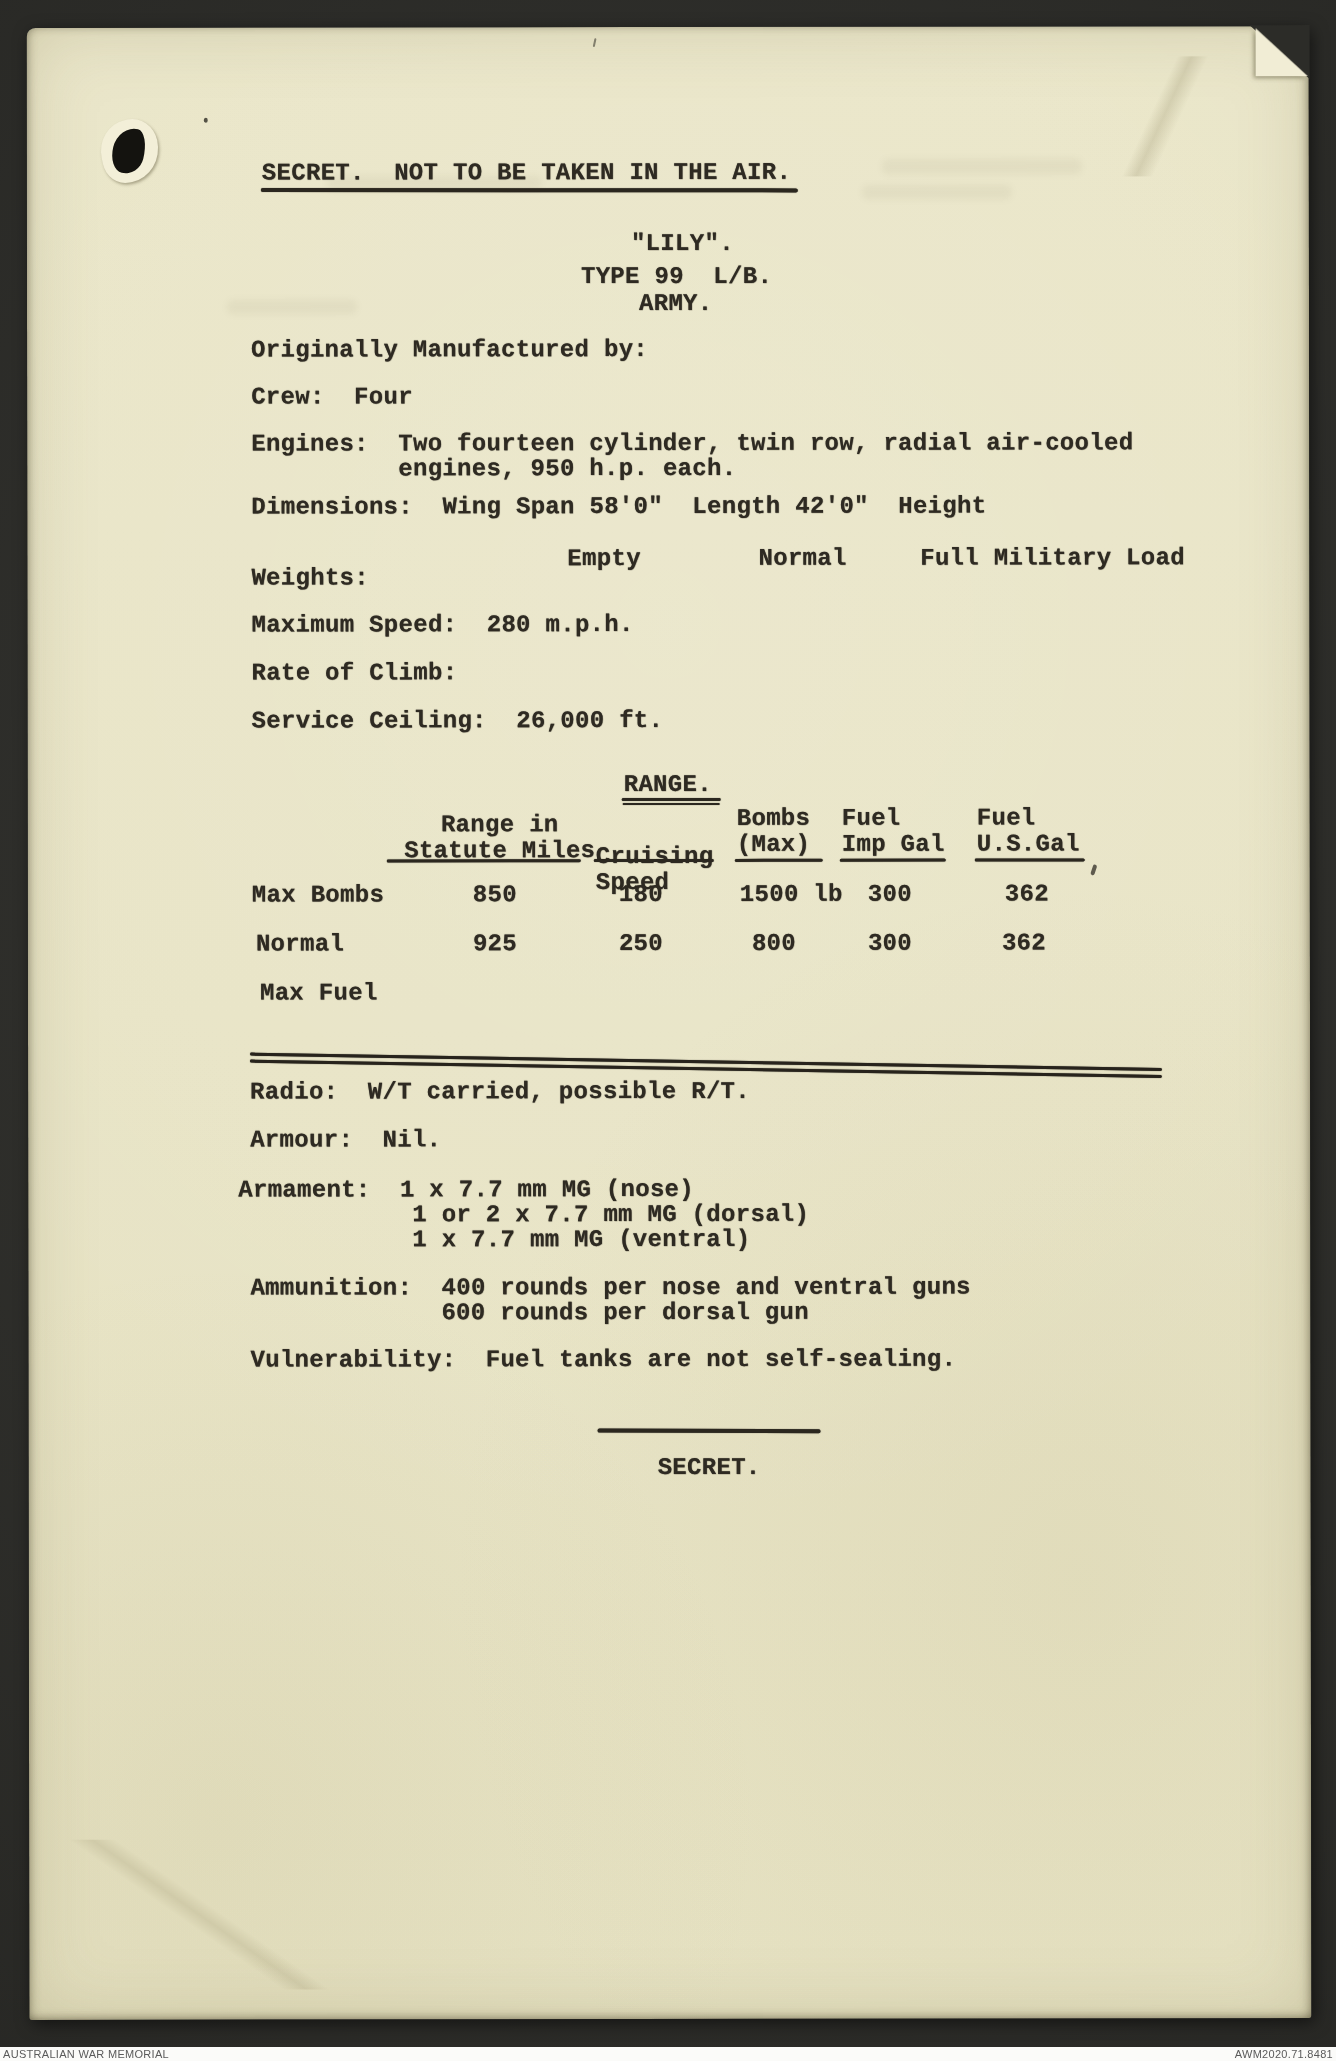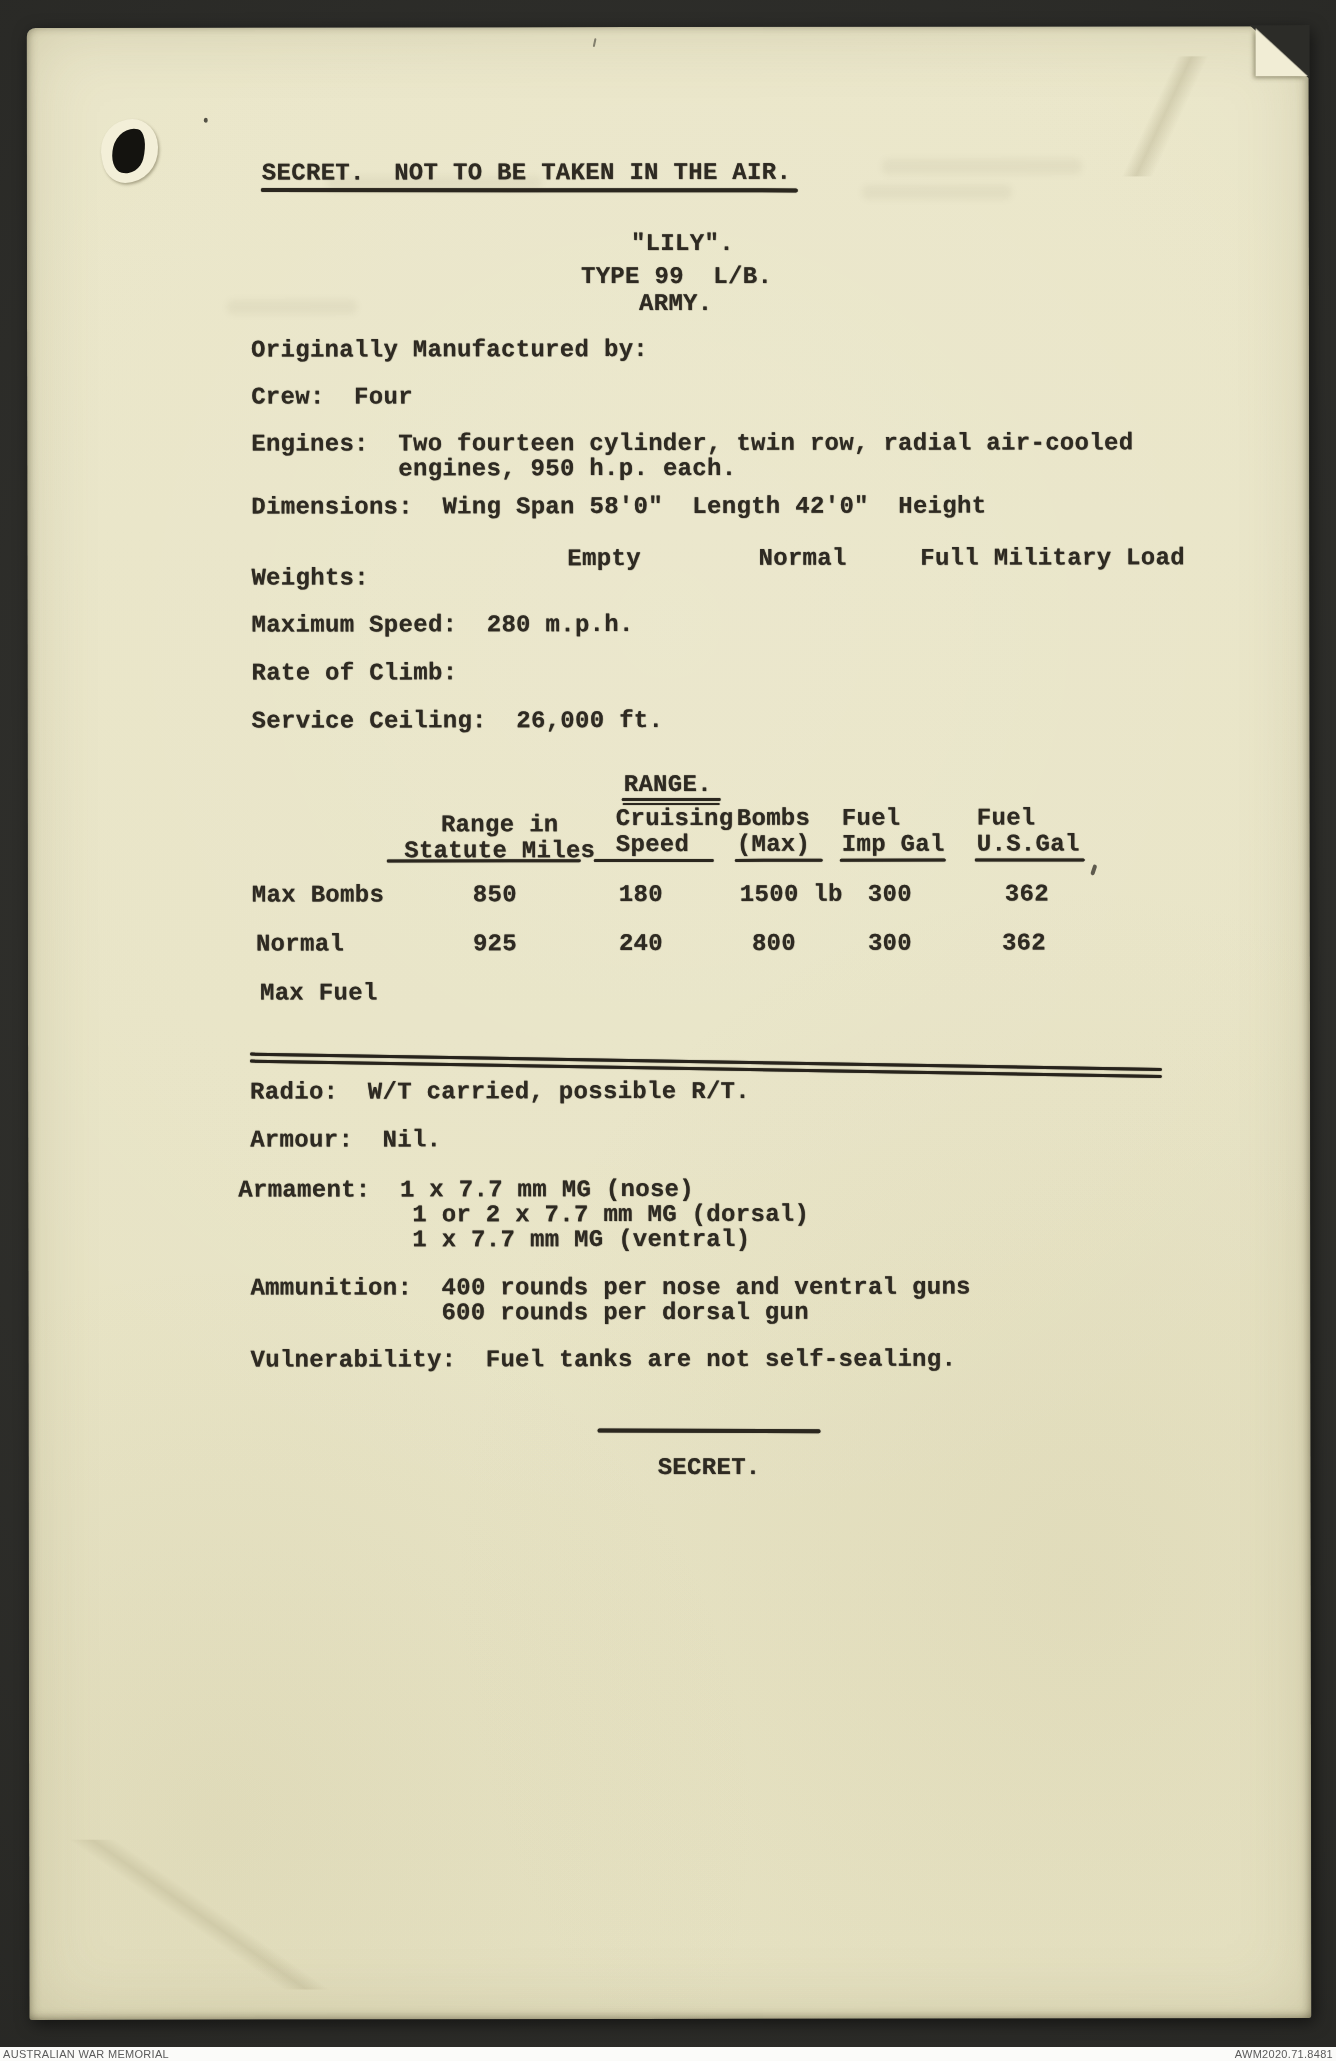--- a/index.html
+++ b/index.html
@@ -105,21 +105,21 @@
   <div class="tline" style="left:224px;top:681px;">Service Ceiling:  26,000 ft.</div>
 
   <div class="tline" style="left:596px;top:745px;">RANGE.</div>
   <div class="rule" style="left:594px;top:771px;width:99px;height:3px;"></div>
   <div class="rule" style="left:595px;top:776px;width:97px;height:2px;"></div>
 
   <div class="cell center" style="left:376px;top:779px;width:192px;margin-top:6px;">
     <span class="tline">Range in</span>
     <span class="tline">Statute Miles</span>
   </div>
-  <div class="cell" style="left:568px;top:779px;width:120px;margin-left:20px;">
+  <div class="cell" style="left:568px;top:817px;width:120px;">
     <span class="tline">Cruising</span>
     <span class="tline">Speed</span>
   </div>
   <div class="cell" style="left:709px;top:779px;width:92px;">
     <span class="tline">Bombs</span>
     <span class="tline">(Max)</span>
   </div>
   <div class="cell" style="left:814px;top:779px;width:106px;">
     <span class="tline">Fuel</span>
     <span class="tline">Imp Gal</span>
@@ -137,21 +137,21 @@
 
   <div class="tline" style="left:224px;top:855px;">Max Bombs</div>
   <div class="tline" style="left:445px;top:855px;">850</div>
   <div class="tline" style="left:591px;top:855px;">180</div>
   <div class="tline" style="left:712px;top:855px;">1500 lb</div>
   <div class="tline" style="left:840px;top:855px;">300</div>
   <div class="tline" style="left:977px;top:855px;">362</div>
 
   <div class="tline" style="left:228px;top:904px;">Normal</div>
   <div class="tline" style="left:445px;top:904px;">925</div>
-  <div class="tline" style="left:591px;top:904px;">240</div>
+  <div class="tline" style="left:591px;top:904px;">250</div>
   <div class="tline" style="left:724px;top:904px;">800</div>
   <div class="tline" style="left:840px;top:904px;">300</div>
   <div class="tline" style="left:974px;top:904px;">362</div>
 
   <div class="tline" style="left:232px;top:953px;">Max Fuel</div>
 
   <div class="dblrule">
     <div class="bar"></div>
       <div class="bar"></div>
   </div>

